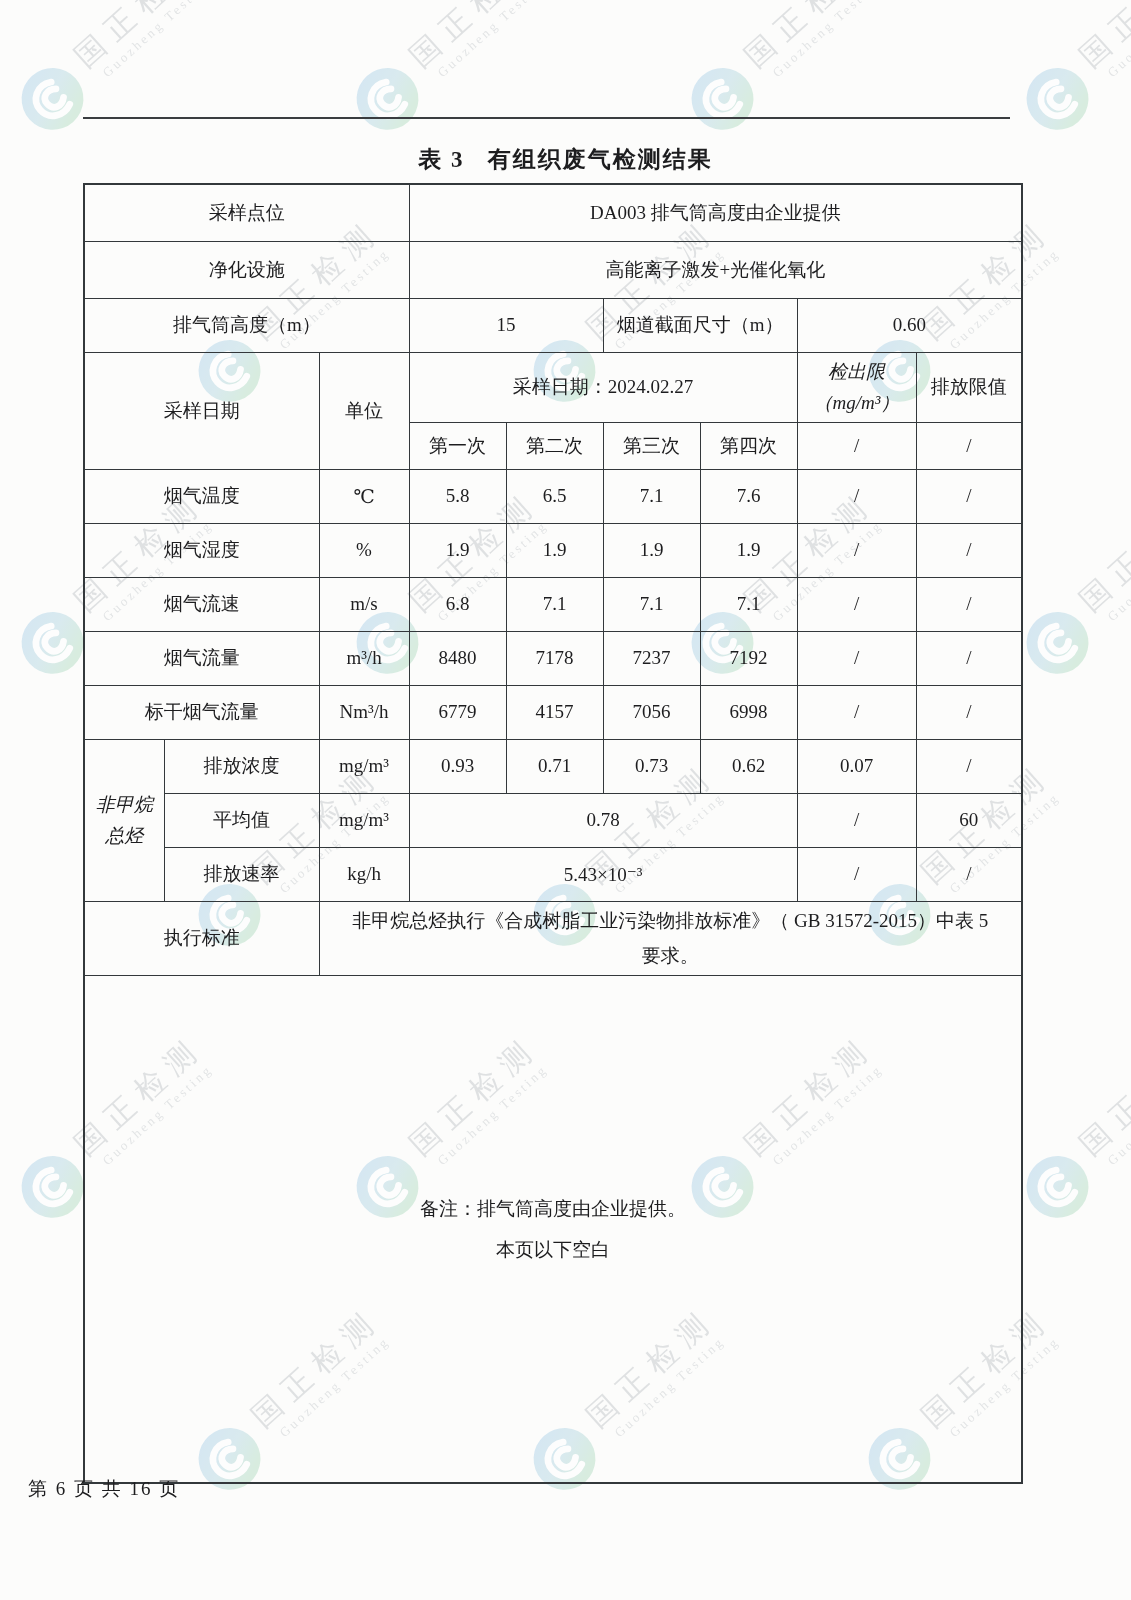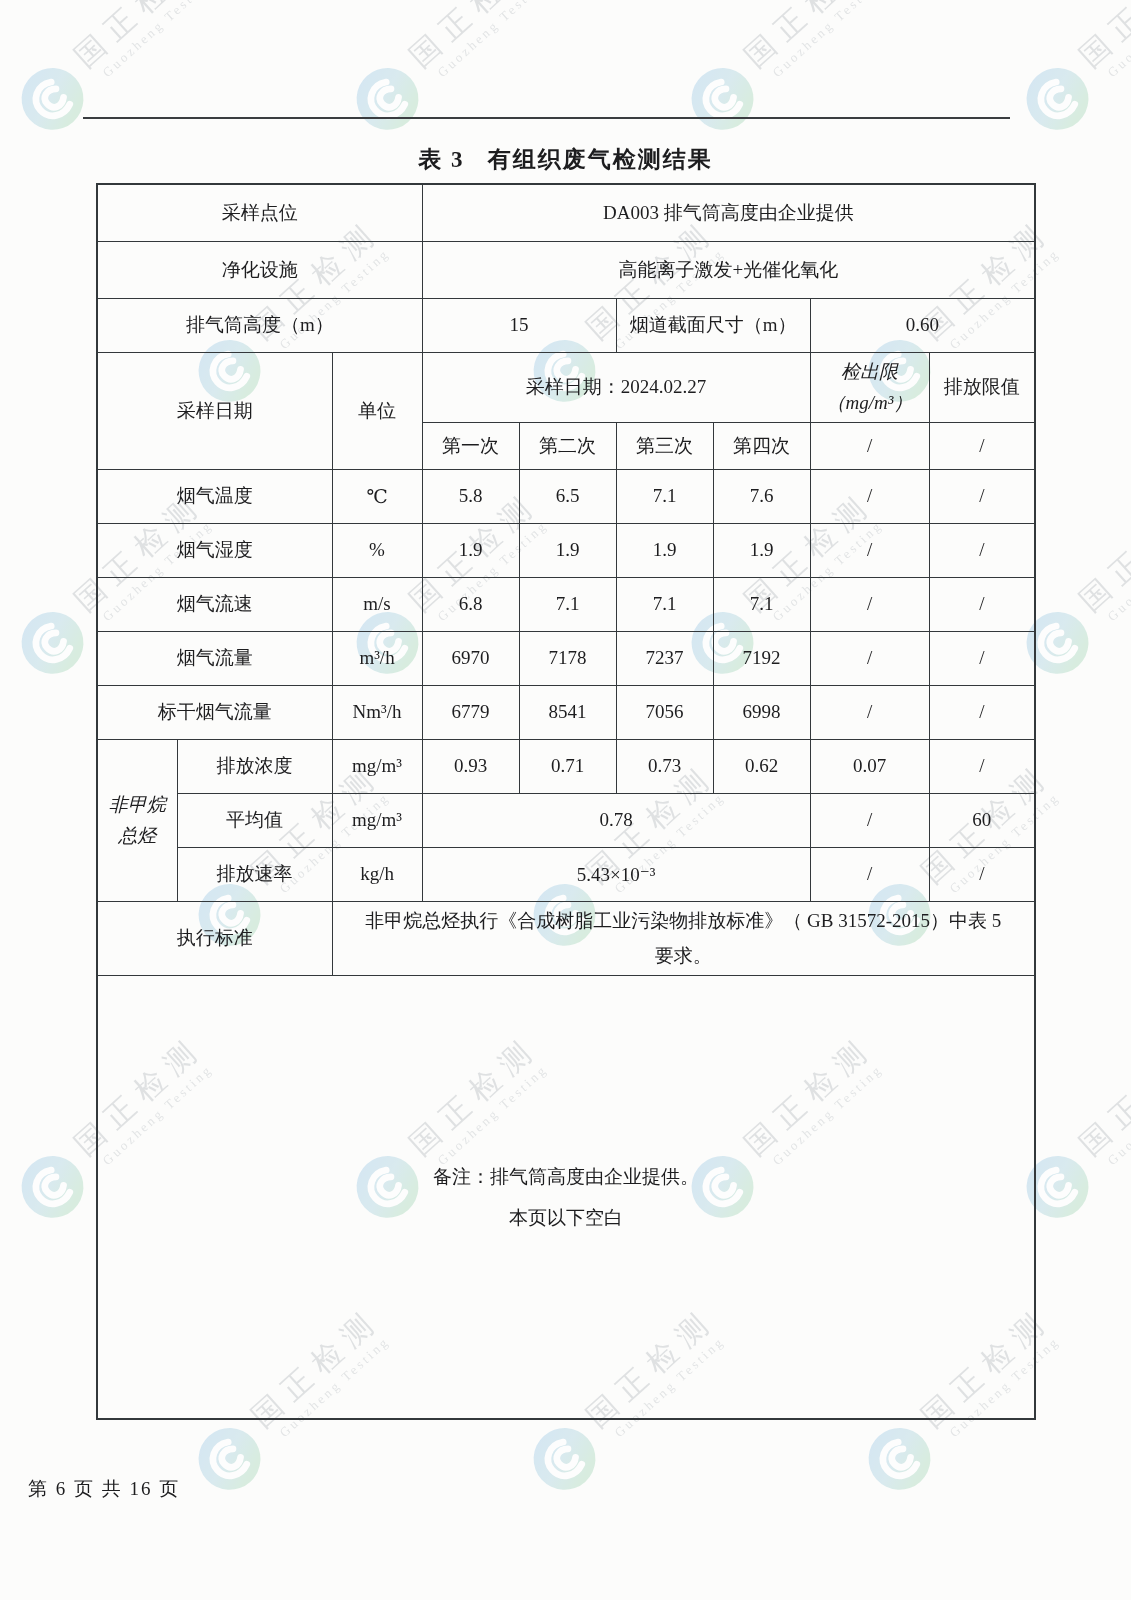--- a/index.html
+++ b/index.html
@@ -18,21 +18,21 @@
   .wm-en{font-size:13px;letter-spacing:3px;color:#c9cdd0;white-space:nowrap;margin-top:4px;margin-left:10px;}
   
   #content{position:absolute;inset:0;z-index:1;}
   .page-header{position:absolute;left:83px;top:82px;width:927px;
                display:flex;justify-content:space-between;align-items:baseline;}
   .hdr-left{font-size:21px;letter-spacing:1px;}
   .hdr-right{font-size:21px;}
   .hdr-rule{position:absolute;left:83px;top:117px;width:927px;height:2px;background:#3a3d40;}
   .doc-title{position:absolute;left:0;top:144px;width:100%;text-align:center;
              font-size:23px;font-weight:bold;letter-spacing:2px;white-space:pre;}
-  table.report{position:absolute;left:96px;top:183px;width:938px;
+  table.report{position:absolute;left:83px;top:183px;width:938px;
                border-collapse:collapse;table-layout:fixed;background:transparent;
                border:2.5px solid #33383b;}
   table.report td{border:1.6px solid #33383b;text-align:center;vertical-align:middle;
                   font-size:19px;padding:0 2px;overflow:hidden;}
   td.exec-val{text-align:left;padding-left:14px;line-height:35px;}
   td.remark-cell{text-align:left;vertical-align:top;padding:9px 6px 0 7px;line-height:41px;}
   .two-line{line-height:31px;font-style:italic;}
   .footer{position:absolute;left:0;top:1476px;width:100%;text-align:left;
           font-size:19px;letter-spacing:2px;white-space:pre;margin-left:28px;}
 </style>
@@ -341,32 +341,32 @@
       <td>6.8</td>
       <td>7.1</td>
       <td>7.1</td>
       <td>7.1</td>
       <td>/</td>
       <td>/</td>
     </tr>
     <tr style="height:54px">
       <td colspan="2">烟气流量</td>
       <td>m³/h</td>
-      <td>6970</td>
+      <td>8480</td>
       <td>7178</td>
       <td>7237</td>
       <td>7192</td>
       <td>/</td>
       <td>/</td>
     </tr>
     <tr style="height:54px">
       <td colspan="2">标干烟气流量</td>
       <td>Nm³/h</td>
       <td>6779</td>
-      <td>8541</td>
+      <td>4157</td>
       <td>7056</td>
       <td>6998</td>
       <td>/</td>
       <td>/</td>
     </tr>
 
     <tr style="height:54px">
       <td rowspan="3">
         <div class="two-line">非甲烷</div>
         <div class="two-line">总烃</div>
@@ -396,21 +396,21 @@
     </tr>
 
     <tr style="height:74px">
       <td colspan="2">执行标准</td>
       <td colspan="7" class="exec-val">
         <div>非甲烷总烃执行《合成树脂工业污染物排放标准》（ GB 31572-2015）中表 5</div>
         <div>要求。</div>
       </td>
     </tr>
 
-    <tr style="height:444px">
+    <tr style="height:508px">
       <td colspan="9" class="remark-cell">
         <div>备注：排气筒高度由企业提供。</div>
         <div>本页以下空白</div>
       </td>
     </tr>
   </tbody>
     </table>
 
   <div class="footer">第 6 页 共 16 页</div>
 </div>

